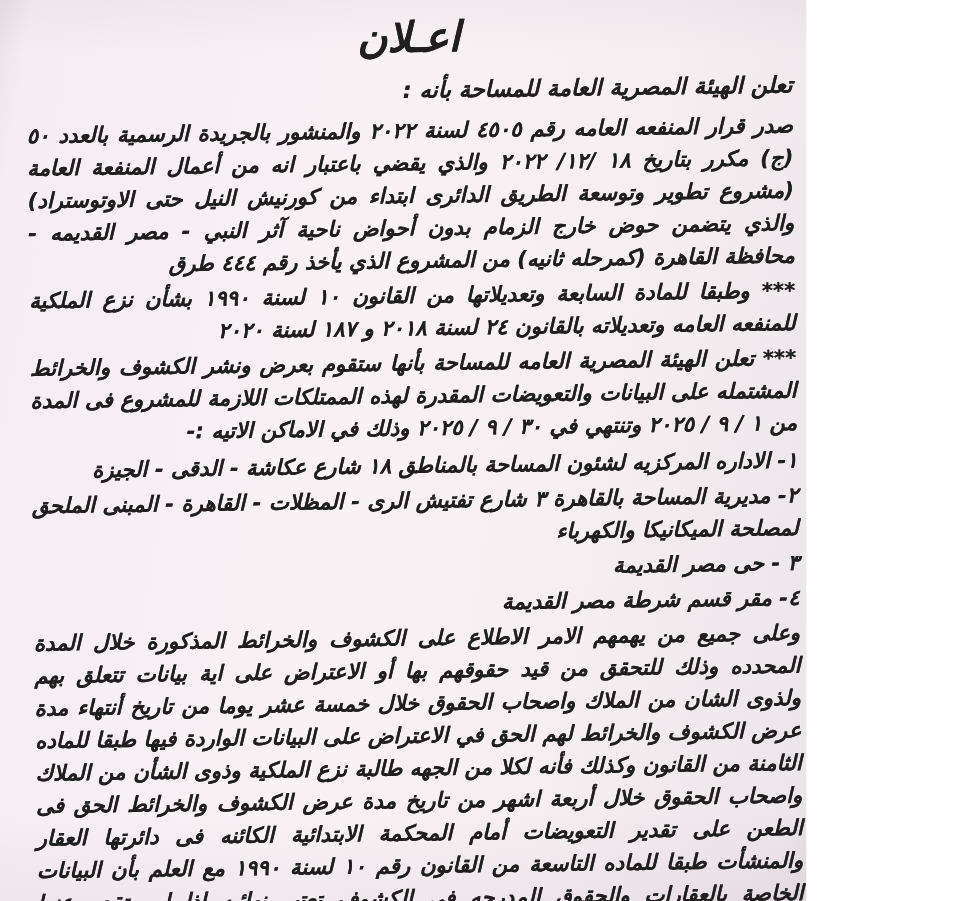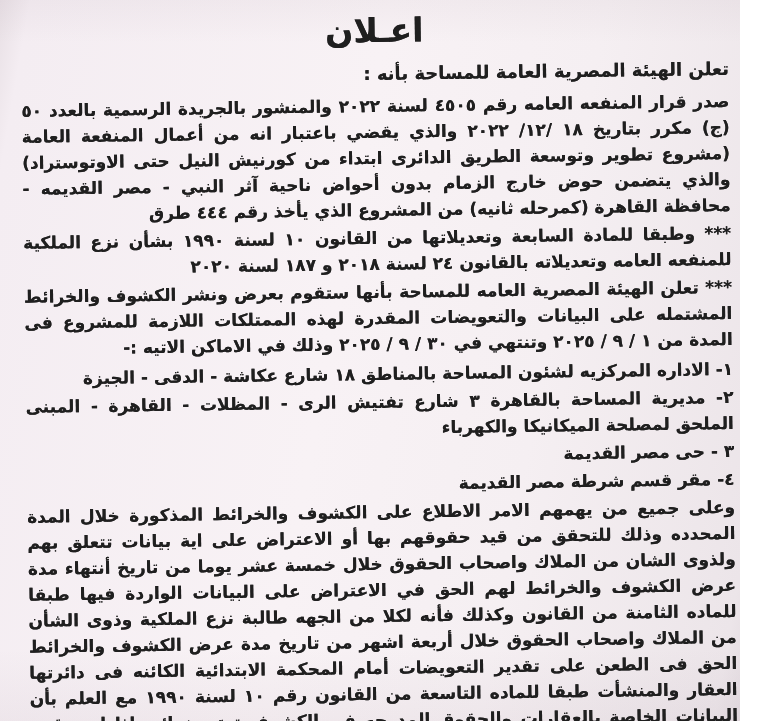--- a/index.html
+++ b/index.html
@@ -1,25 +1,26 @@
 <!DOCTYPE html>
 <html lang="ar"><head>
 <meta charset="utf-8">
 <style>
   html,body{margin:0;padding:0;}
   body{
     width:768px;height:721px;overflow:hidden;
     font-family:"DejaVu Sans",sans-serif;
   }
   .page{
-    position:relative;width:740px;height:721px;
+    position:relative;width:645px;height:721px;
     background:
       linear-gradient(to bottom, rgba(120,90,110,0.05) 0%, rgba(120,90,110,0) 6%, rgba(120,90,110,0) 90%, rgba(120,90,110,0.06) 100%),
       linear-gradient(100deg, #e8e0e5 0%, #f4edf2 3.5%, #f8f2f5 45%, #f5eff2 70%, #ece5e9 97%, #e4dce1 100%),
       #f5eff2;
+    font-style: italic;
   }
   .content{
     position:absolute;top:5px;right:12px;left:20px;
     direction:rtl;
     color:#1f1f1f;
     font-weight:bold;
     transform:rotate(-0.8deg);
     transform-origin:100% 0;
     text-shadow:0 0 0.5px rgba(25,25,25,0.85);
   }

